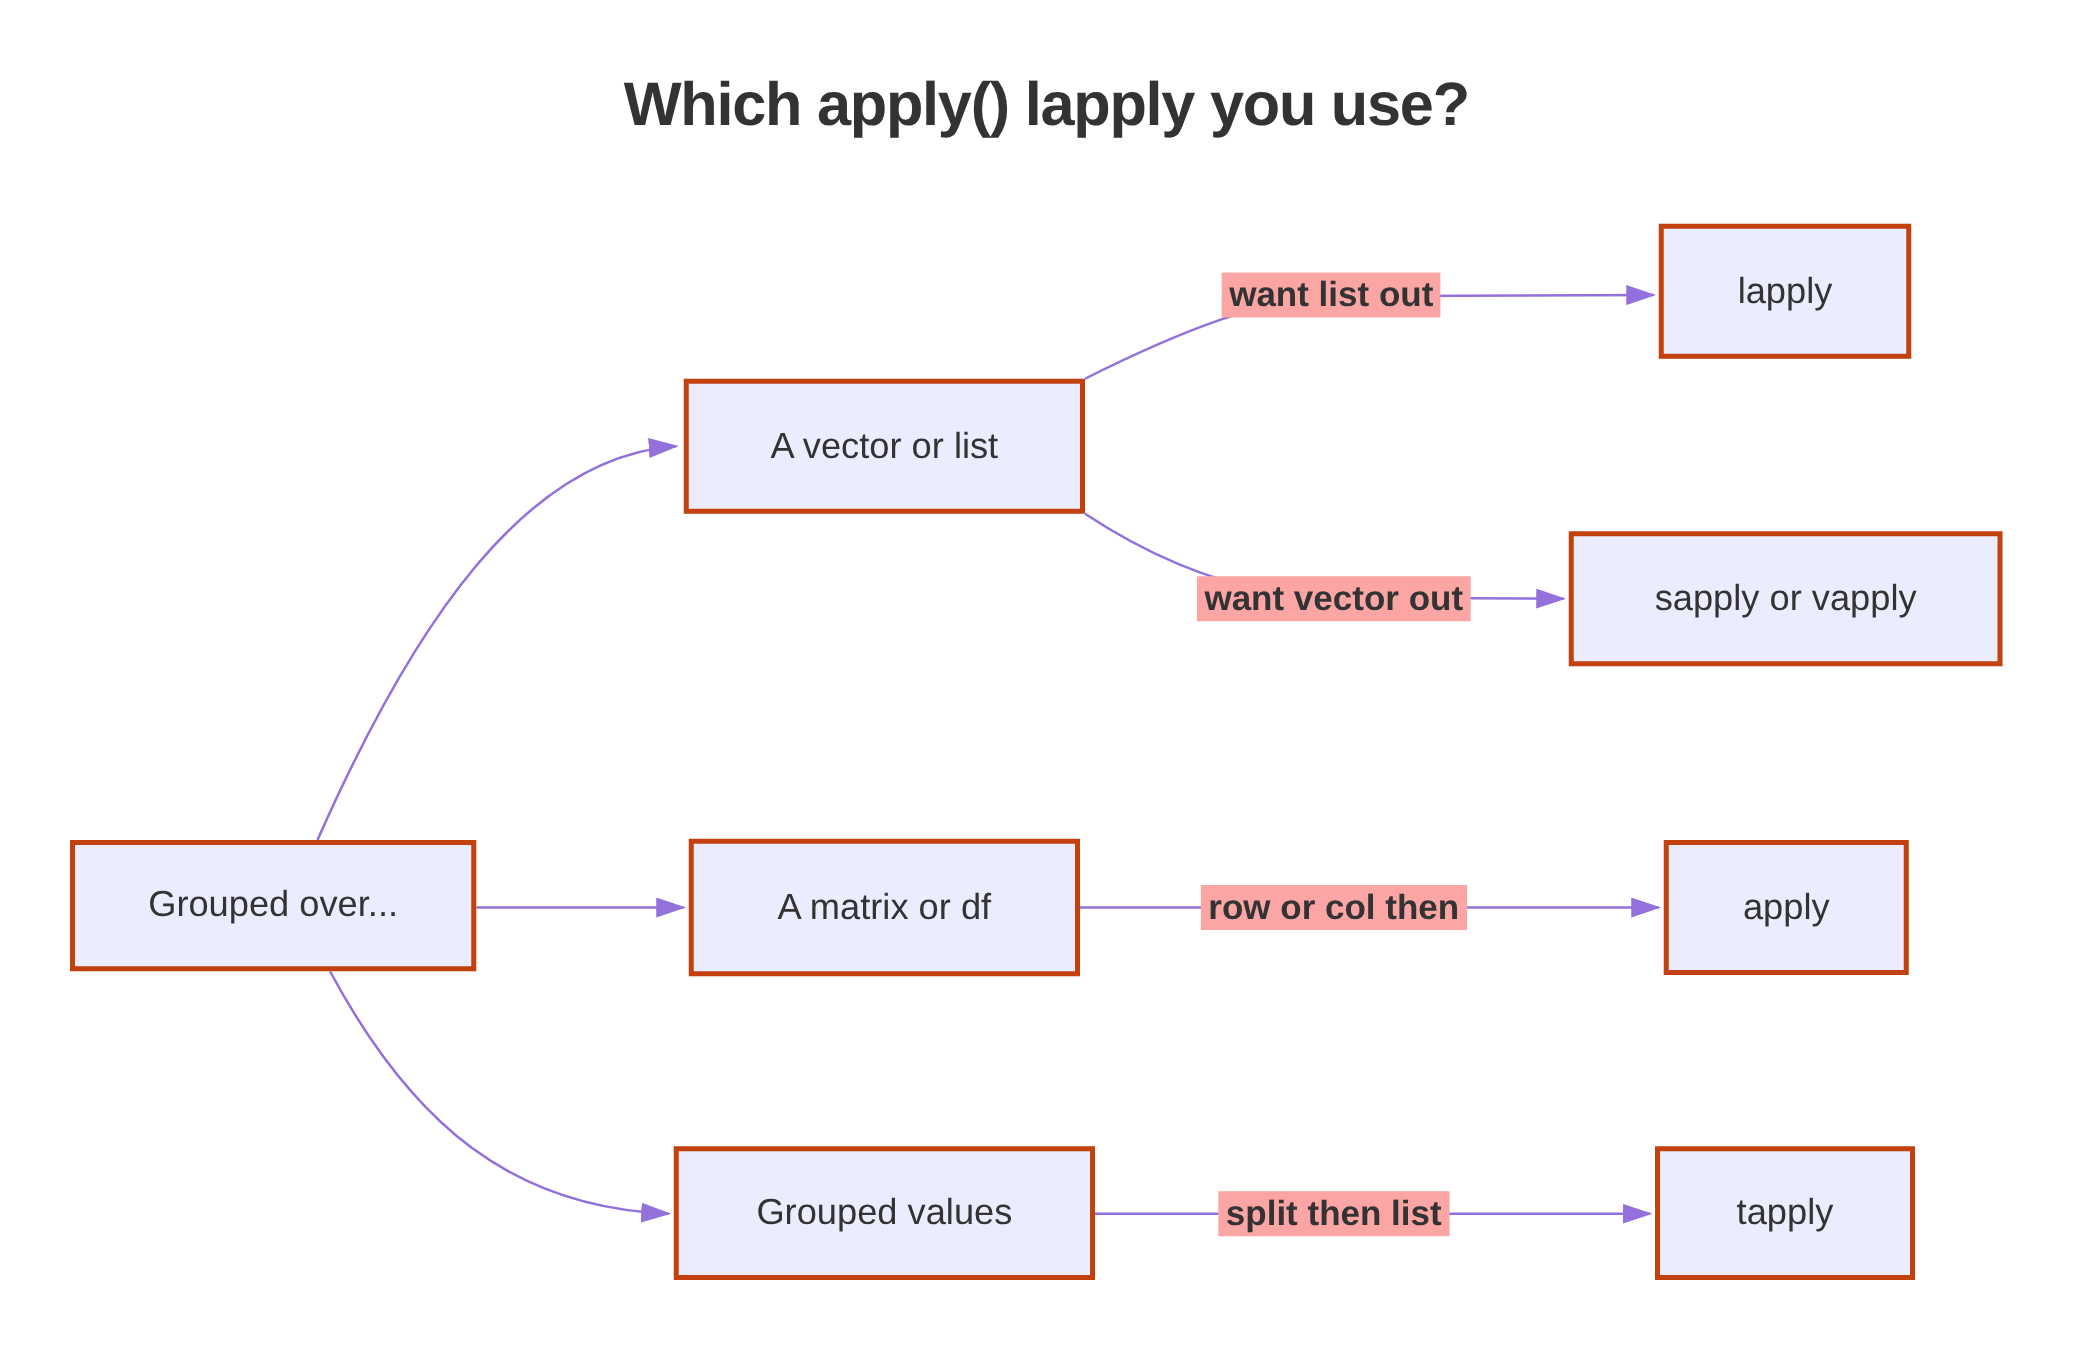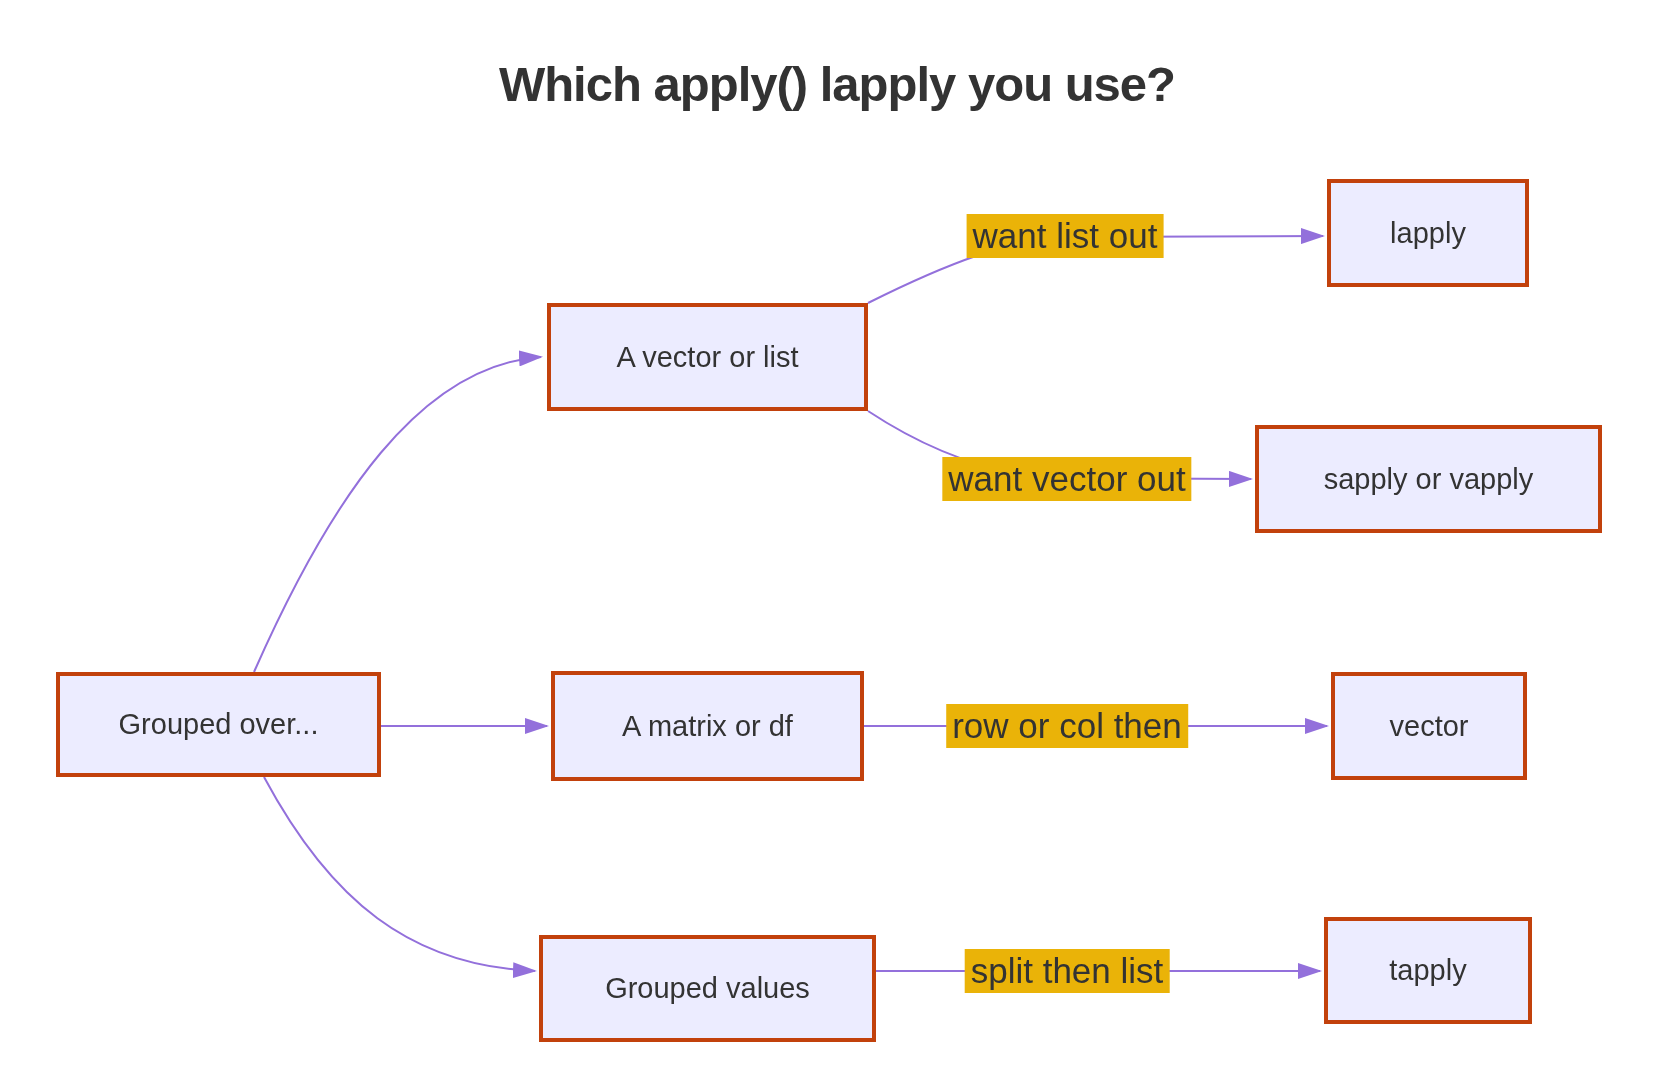--- a/index.html
+++ b/index.html
@@ -40,25 +40,26 @@
     display: flex;
     align-items: center;
     justify-content: center;
     font-size: 29px;
     color: #333333;
     white-space: nowrap;
   }
   .edge-label {
     position: absolute;
     transform: translate(-50%, -50%);
-    background: #eab308;
+    background: #fca5a5;
     padding: 2px 6px;
-    font-size: 35px;
+    font-size: 28px;
     color: #333333;
     white-space: nowrap;
+    font-weight: bold;
   }
 </style>
 </head>
 <body>
 
 <div class="canvas">
 
   <div class="title">Which apply() lapply you use?</div>
 
   <svg class="edge-layer" width="1674" height="1090" viewBox="0 0 1674 1090">
@@ -90,24 +91,24 @@
 
   <div class="node" style="left:1255px; top:425px; width:347px; height:108px;">
     <span>sapply or vapply</span>
   </div>
 
   <div class="node" style="left:551px; top:671px; width:313px; height:110px;">
     <span>A matrix or df</span>
   </div>
 
   <div class="node" style="left:1331px; top:672px; width:196px; height:108px;">
-    <span>vector</span>
+    <span>apply</span>
   </div>
 
-  <div class="node" style="left:539px; top:917px; width:337px; height:107px;margin-top:18px;">
+  <div class="node" style="left:539px; top:917px; width:337px; height:107px;">
     <span>Grouped values</span>
   </div>
 
   <div class="node" style="left:1324px; top:917px; width:208px; height:107px;">
     <span>tapply</span>
   </div>
 
   <div class="edge-label" style="left:1065px; top:236px;">want list out</div>
 
   <div class="edge-label" style="left:1067px; top:479px;">want vector out</div>

